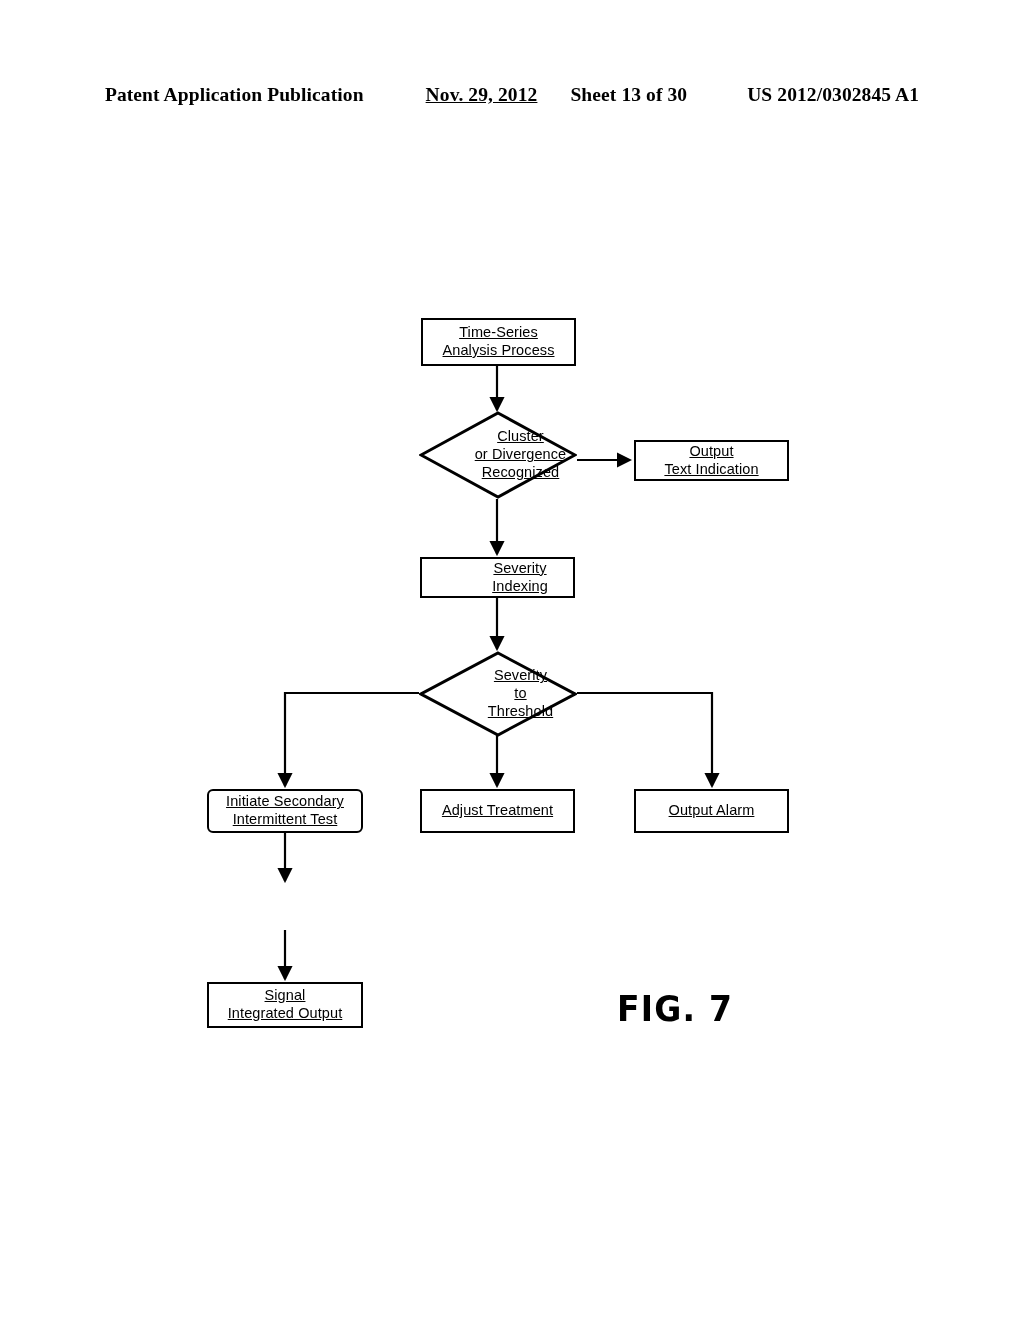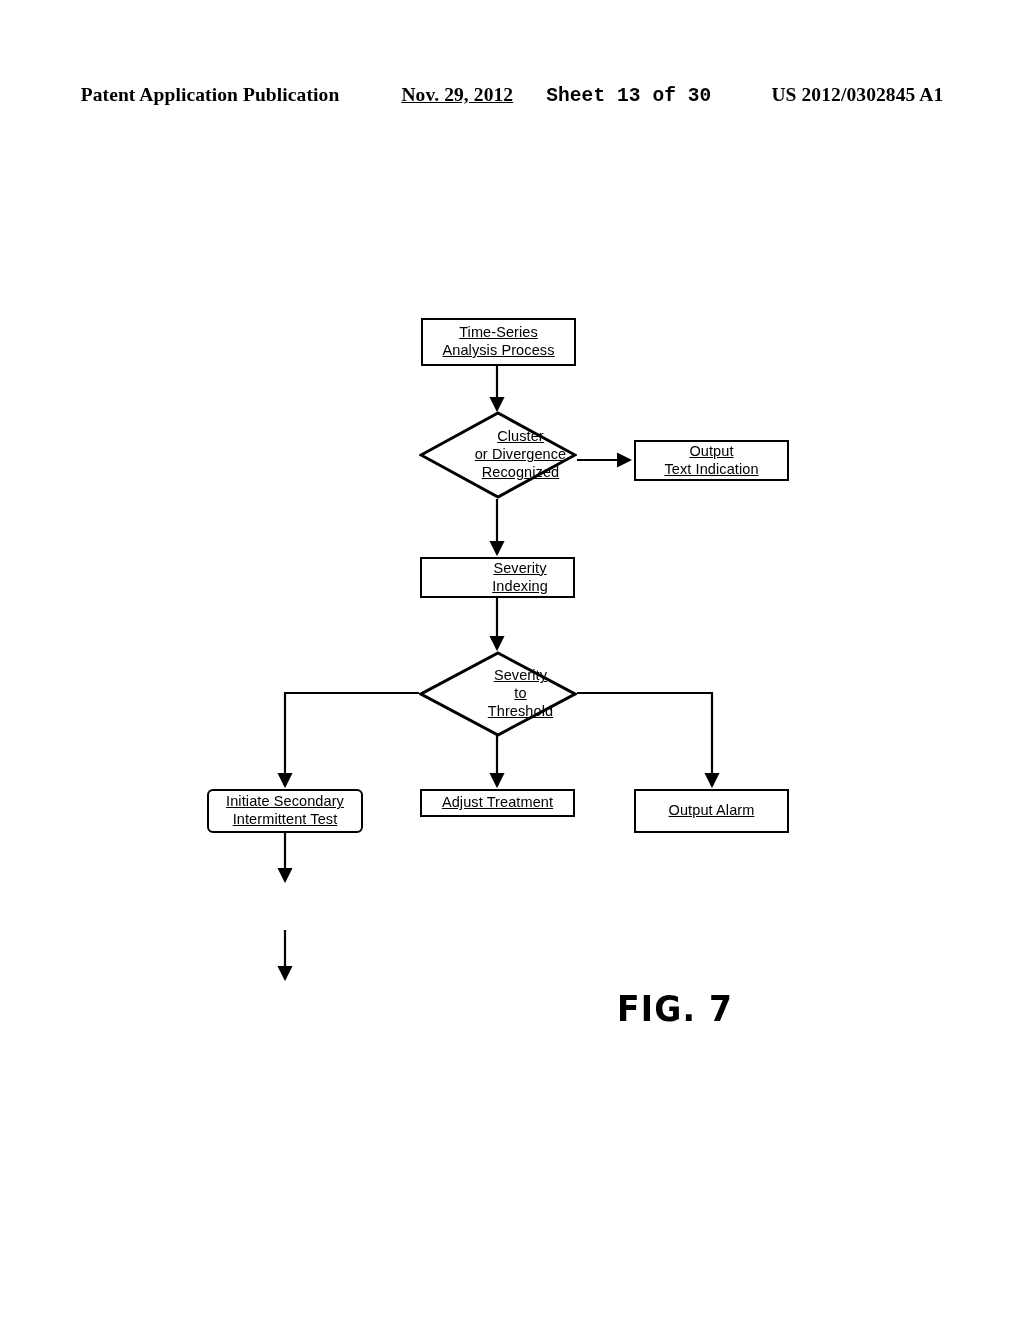--- a/index.html
+++ b/index.html
@@ -29,21 +29,21 @@
     font-family: "Liberation Serif", serif;
     font-weight: bold;
     font-size: 19.5px;
     color: #000000;
     letter-spacing: 0.1px;
     white-space: nowrap;
     gap: 24px;
   }
   #patent-header .hdr-pub   { margin-right: 38px; }
   #patent-header .hdr-date  { margin-right: 9px; text-decoration: underline; }
-  #patent-header .hdr-sheet { margin-right: 36px; font-family: Liberation Mono, monospace; }
+  #patent-header .hdr-sheet { margin-right: 36px; }
   #patent-header .hdr-num   { }
 
   
   #flowchart {
     position: absolute;
     left: 0;
     top: 0;
     width: 1024px;
     height: 1320px;
   }
@@ -180,27 +180,31 @@
       <span class="label">Severity
 to
 Threshold</span>
     </div>
 
     <div class="node proc-box" style="left:207px; top:789px; width:156px; height:44px;border-radius:6px;">
       <span class="label">Initiate Secondary
 Intermittent Test</span>
     </div>
 
-    <div class="node proc-box" style="left:420px; top:789px; width:155px; height:28px;">
+    <div class="node proc-box" style="left:420px; top:789px; width:155px; height:44px;">
       <span class="label">Adjust Treatment</span>
     </div>
 
     <div class="node proc-box" style="left:634px; top:789px; width:155px; height:44px;">
       <span class="label">Output Alarm</span>
     </div>
 
 
+    <div class="node proc-box" style="left:207px; top:982px; width:156px; height:46px;">
+      <span class="label">Signal
+Integrated Output</span>
+    </div>
 
   </div>
 
   <div id="figure-caption">FIG. 7</div>
 
 </div>
 
 </body></html>

